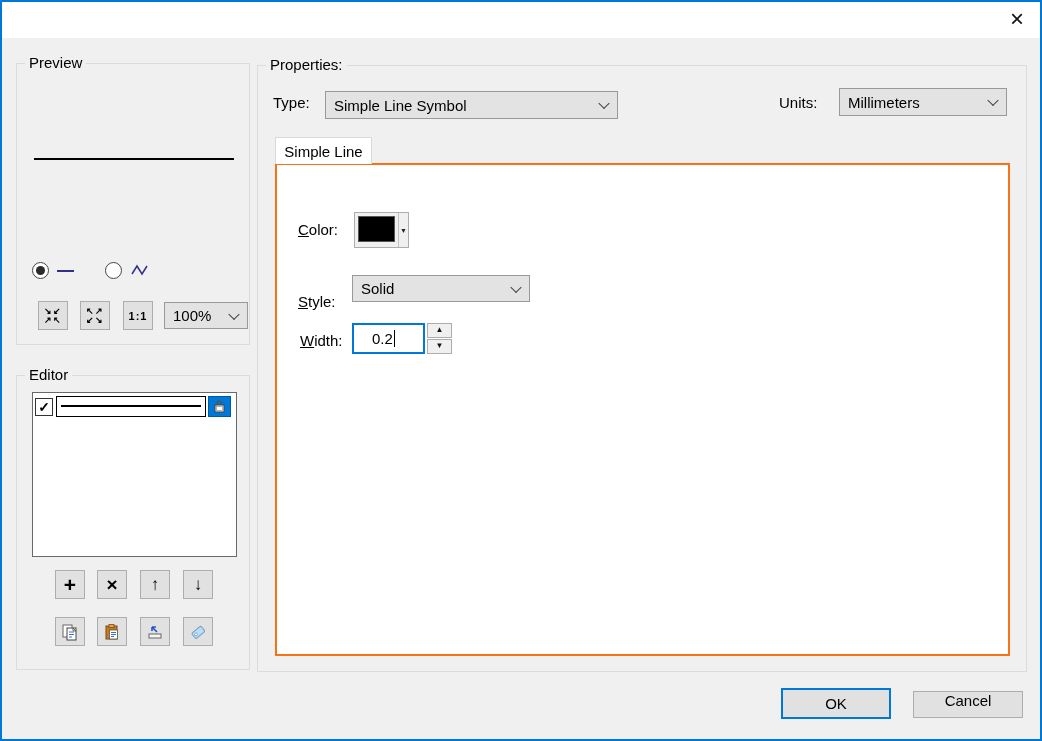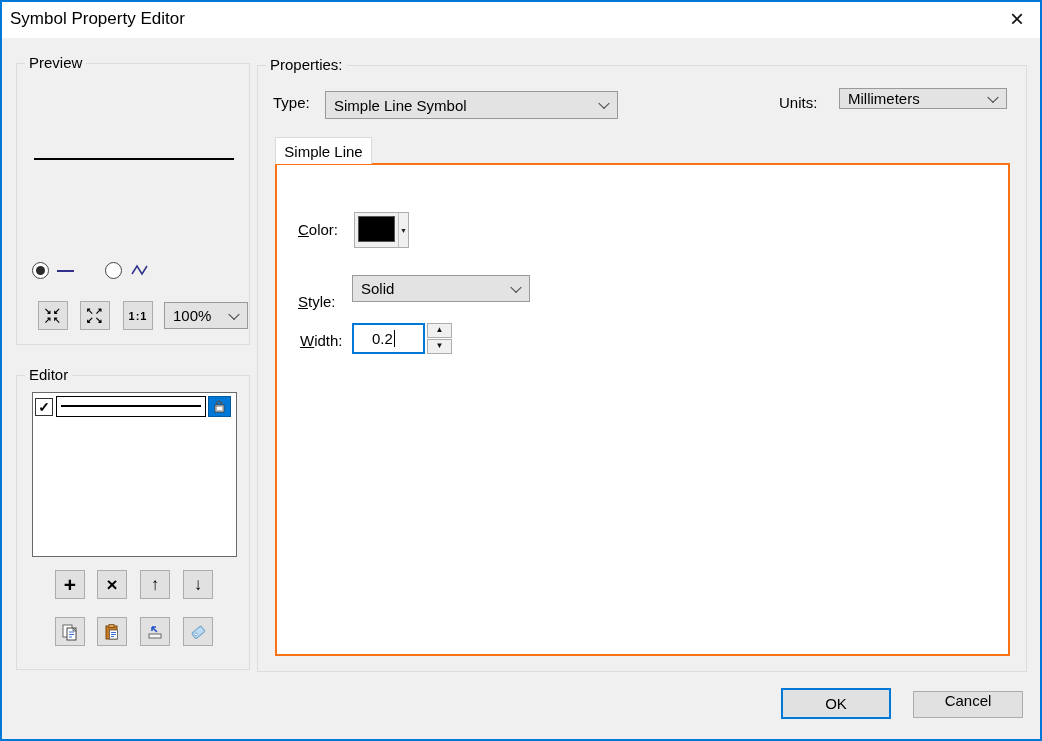--- a/index.html
+++ b/index.html
@@ -60,21 +60,20 @@
   .wmtext{font-size:28px;font-weight:bold;color:rgba(252,252,252,0.92);margin-left:2px;margin-top:5px;
     text-shadow:0 0 1px #9a9a9a, 1px 1px 2px #8f8f8f, -1px -1px 2px #bdbdbd;white-space:nowrap;}
   .navy{background:#31318c;}
 </style>
 </head>
 <body>
 
 <div class="dialog">
 
   <div class="titlebar">
-    <div class="title">Symbol Property Editor</div>
     <div class="closebtn">×</div>
   </div>
 
   <div class="groupbox" style="left:14px;top:61px;width:234px;height:282px;">
     <span class="grouplabel">Preview</span>
 
     <div class="hline" style="left:17px;top:94px;width:200px;height:2px;"></div>
 
     <div class="radio" style="left:15px;top:198px;">
       <div class="dot"></div>
@@ -184,21 +183,21 @@
   <div class="groupbox" style="left:255px;top:63px;width:770px;height:607px;">
     <span class="grouplabel">Properties:</span>
 
     <div class="lbl" style="left:15px;top:28px;">Type:</div>
     <div class="combo" style="left:67px;top:25px;width:293px;height:28px;">
       <span>Simple Line Symbol</span>
       <span class="chev"></span>
     </div>
 
     <div class="lbl" style="left:521px;top:28px;">Units:</div>
-    <div class="combo" style="left:581px;top:22px;width:168px;height:21px;">
+    <div class="combo" style="left:581px;top:22px;width:168px;height:28px;">
       <span>Millimeters</span>
       <span class="chev"></span>
     </div>
 
     <div class="tab" style="left:17px;top:71px;width:97px;height:27px;">
       <span>Simple Line</span>
     </div>
 
     <div class="tabpanel" style="left:17px;top:97px;width:735px;height:493px;">
 

